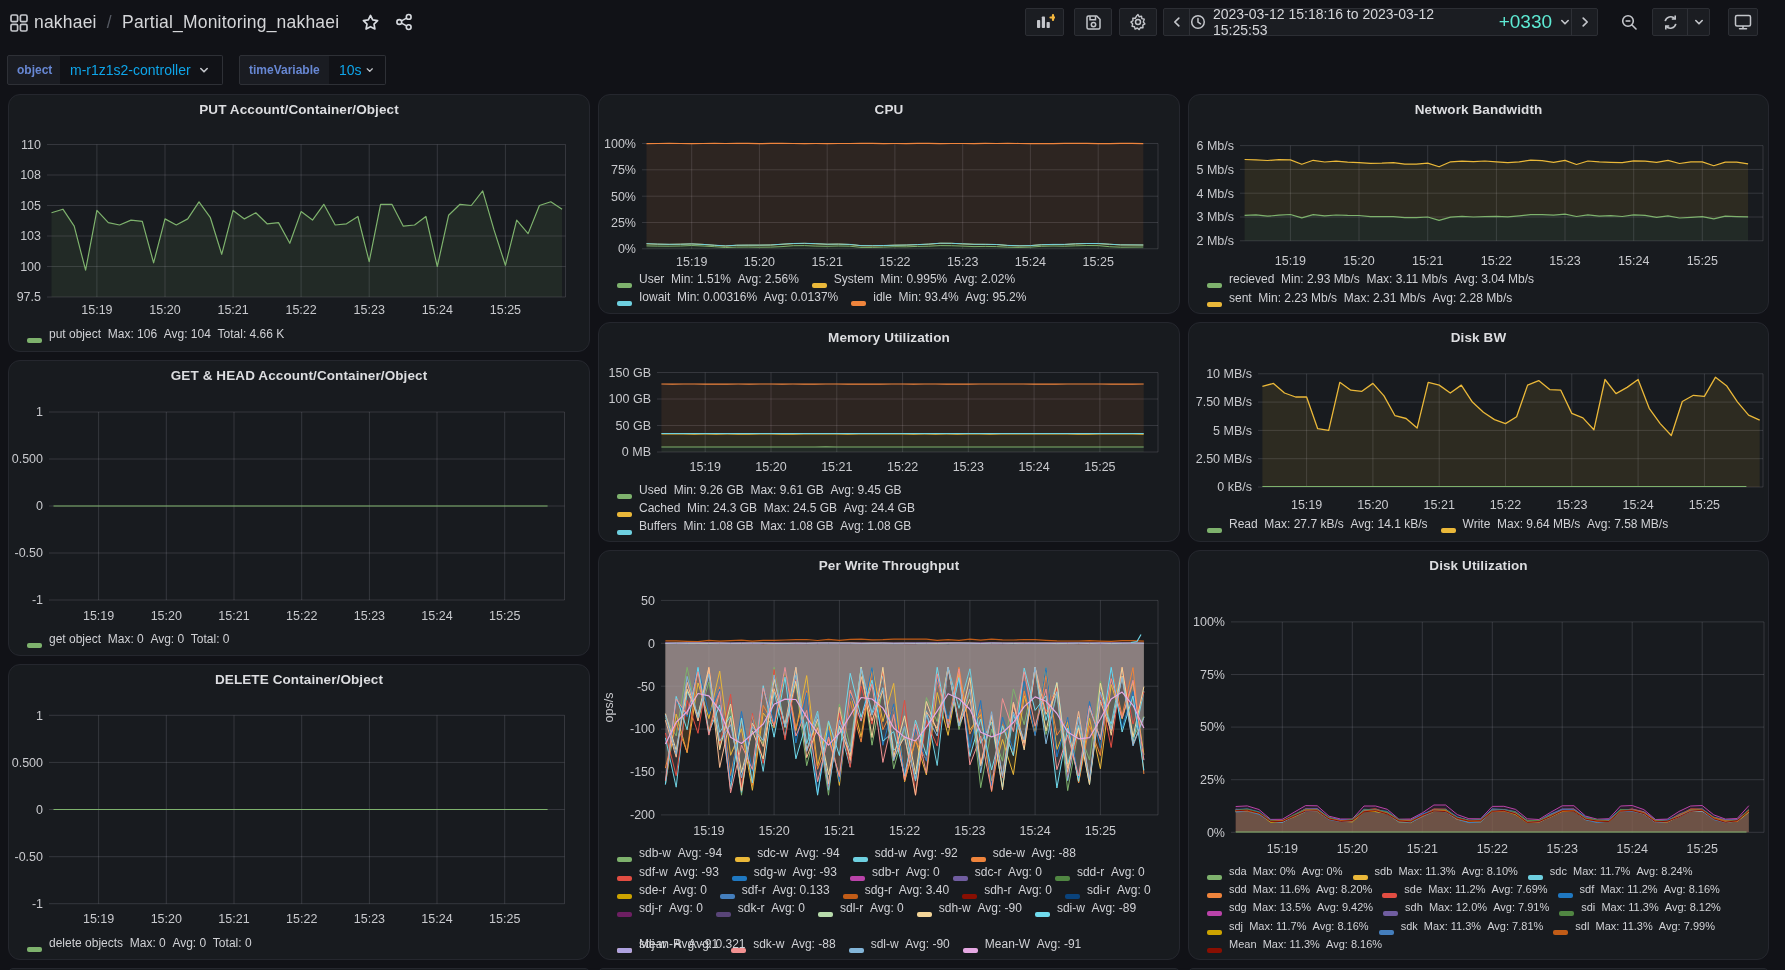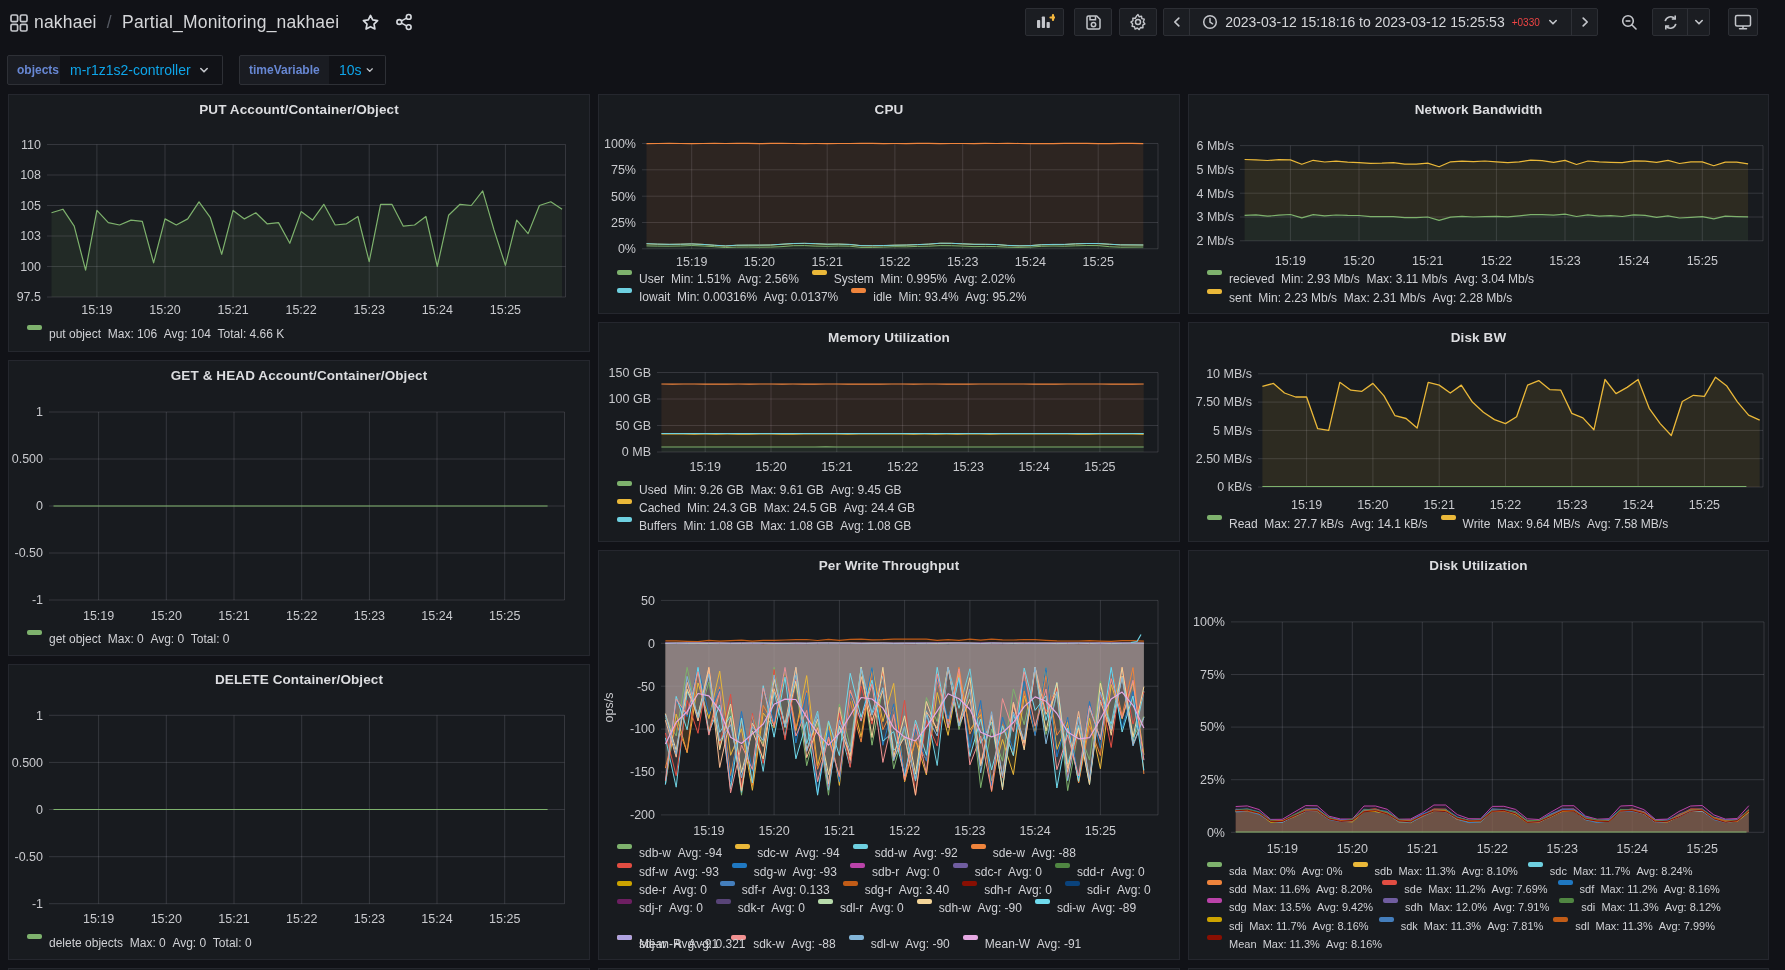--- a/index.html
+++ b/index.html
@@ -1,20 +1,20 @@
 <!DOCTYPE html>
 <html><head><meta charset="utf-8">
 <style>
 *{margin:0;padding:0;box-sizing:border-box}
 html,body{width:1785px;height:970px;background:#111217;font-family:"Liberation Sans",sans-serif;overflow:hidden;position:relative}
-.panel{position:absolute;background:#181b1f;border:1px solid #25272e;border-radius:0;overflow:hidden}
+.panel{position:absolute;background:#181b1f;border:1px solid #25272e;border-radius:12px;overflow:hidden}
 .ptitle{position:absolute;left:0;right:0;top:7px;text-align:center;font-size:13.5px;font-weight:bold;color:#dcdde0;letter-spacing:.1px}
 .panel svg.chart{position:absolute;left:0;top:0}
 .lr{position:absolute;display:flex;white-space:nowrap;font-size:12px;color:#d0d1d5;line-height:18px}
-.li{display:inline-flex;align-items:flex-start;margin-right:13px}
+.li{display:inline-flex;align-items:flex-end;margin-right:13px}
 .li i{display:inline-block;width:15px;height:5px;border-radius:2px;margin-right:7px}
 .tbtn{position:absolute;height:28px;background:#1b1d22;border:1px solid #2c2e34;border-radius:2px;display:flex;align-items:center;justify-content:center;color:#d5d6da}
 .navtxt{position:absolute;font-size:15px;color:#d5d6d9;white-space:nowrap}
 .vlabel{position:absolute;height:30px;background:#1a1c22;border:1px solid #2e3036;border-radius:2px 0 0 2px;display:flex;align-items:center;padding:0 9px;color:#6787d3;font-size:12px;font-weight:bold}
 .vpick{position:absolute;height:30px;background:#111217;border:1px solid #2e3036;border-radius:0 2px 2px 0;display:flex;align-items:center;padding:0 10px;color:#0ea5e9;font-size:14px}
 #dut .lr{font-size:11px}
 #dut .li{margin-right:10px}
 </style></head>
 <body>
 <div style="position:absolute;left:10px;top:14px"><svg width="18" height="18" viewBox="0 0 18 18" fill="none">
@@ -60,21 +60,21 @@
       <svg width="12" height="12" viewBox="0 0 12 12" fill="none">
         <path d="M7.8 2.2 L3.8 6 L7.8 9.8" stroke="#c4c6cb" stroke-width="1.7" stroke-linecap="round" stroke-linejoin="round"></path>
       </svg>
     </div>
     <div style="flex:1;display:flex;align-items:center;justify-content:center;gap:7px;font-size:14px">
       <svg width="16" height="16" viewBox="0 0 16 16" fill="none">
         <circle cx="8" cy="8" r="6.3" stroke="#c4c6cb" stroke-width="1.5"></circle>
         <path d="M8 4.5 V8 l2.6 1.8" stroke="#c4c6cb" stroke-width="1.5" stroke-linecap="round"></path>
       </svg>
       <span>2023-03-12 15:18:16 to 2023-03-12 15:25:53</span>
-      <span style="color:#ef4444;font-size:10px">+0330</span>
+      <span style="color:#5eead4;font-size:19px">+0330</span>
       <svg width="12" height="12" viewBox="0 0 12 12" fill="none">
         <path d="M2.8 4.5 L6 7.8 L9.2 4.5" stroke="#c4c6cb" stroke-width="1.6" stroke-linecap="round" stroke-linejoin="round"></path>
       </svg>
     </div>
     <div style="width:26px;display:flex;justify-content:center;border-left:1px solid #2e3036;height:100%;align-items:center">
       <svg width="12" height="12" viewBox="0 0 12 12" fill="none">
         <path d="M4.2 2.2 L8.2 6 L4.2 9.8" stroke="#c4c6cb" stroke-width="1.7" stroke-linecap="round" stroke-linejoin="round"></path>
       </svg>
     </div>
   </div>
@@ -100,21 +100,21 @@
       </svg>
     </div>
   </div>
 <div class="tbtn" style="left:1728px;top:8px;width:30px">
     <svg width="18" height="18" viewBox="0 0 18 18" fill="none">
       <rect x="1.5" y="2.5" width="15" height="10.5" rx="1.5" stroke="#c4c6cb" stroke-width="1.5"></rect>
       <line x1="9" y1="13" x2="9" y2="15.5" stroke="#c4c6cb" stroke-width="1.5"></line>
       <line x1="5.5" y1="15.8" x2="12.5" y2="15.8" stroke="#c4c6cb" stroke-width="1.5" stroke-linecap="round"></line>
     </svg>
   </div>
-<div class="vlabel" style="left:7px;top:54.5px">objects</div>
+<div class="vlabel" style="left:7px;top:54.5px">object</div>
 <div class="vpick" style="left:60px;top:54.5px;width:163px;border-left:none">m-r1z1s2-controller&nbsp;&nbsp;<svg width="12" height="12" viewBox="0 0 12 12" fill="none">
       <path d="M2.8 4.5 L6 7.8 L9.2 4.5" stroke="#c4c6cb" stroke-width="1.6" stroke-linecap="round" stroke-linejoin="round"></path>
     </svg></div>
 <div class="vlabel" style="left:239px;top:54.5px">timeVariable</div>
 <div class="vpick" style="left:329px;top:54.5px;width:57px;border-left:none">10s&nbsp;<svg width="12" height="12" viewBox="0 0 12 12" fill="none">
       <path d="M2.8 4.5 L6 7.8 L9.2 4.5" stroke="#c4c6cb" stroke-width="1.6" stroke-linecap="round" stroke-linejoin="round"></path>
     </svg></div>
 <div class="panel" id="put" style="left:8px;top:93.5px;width:582px;height:258px">
     <div class="ptitle">PUT Account/Container/Object</div>
     <svg class="chart" width="582" height="258" viewBox="0 0 582 258">

